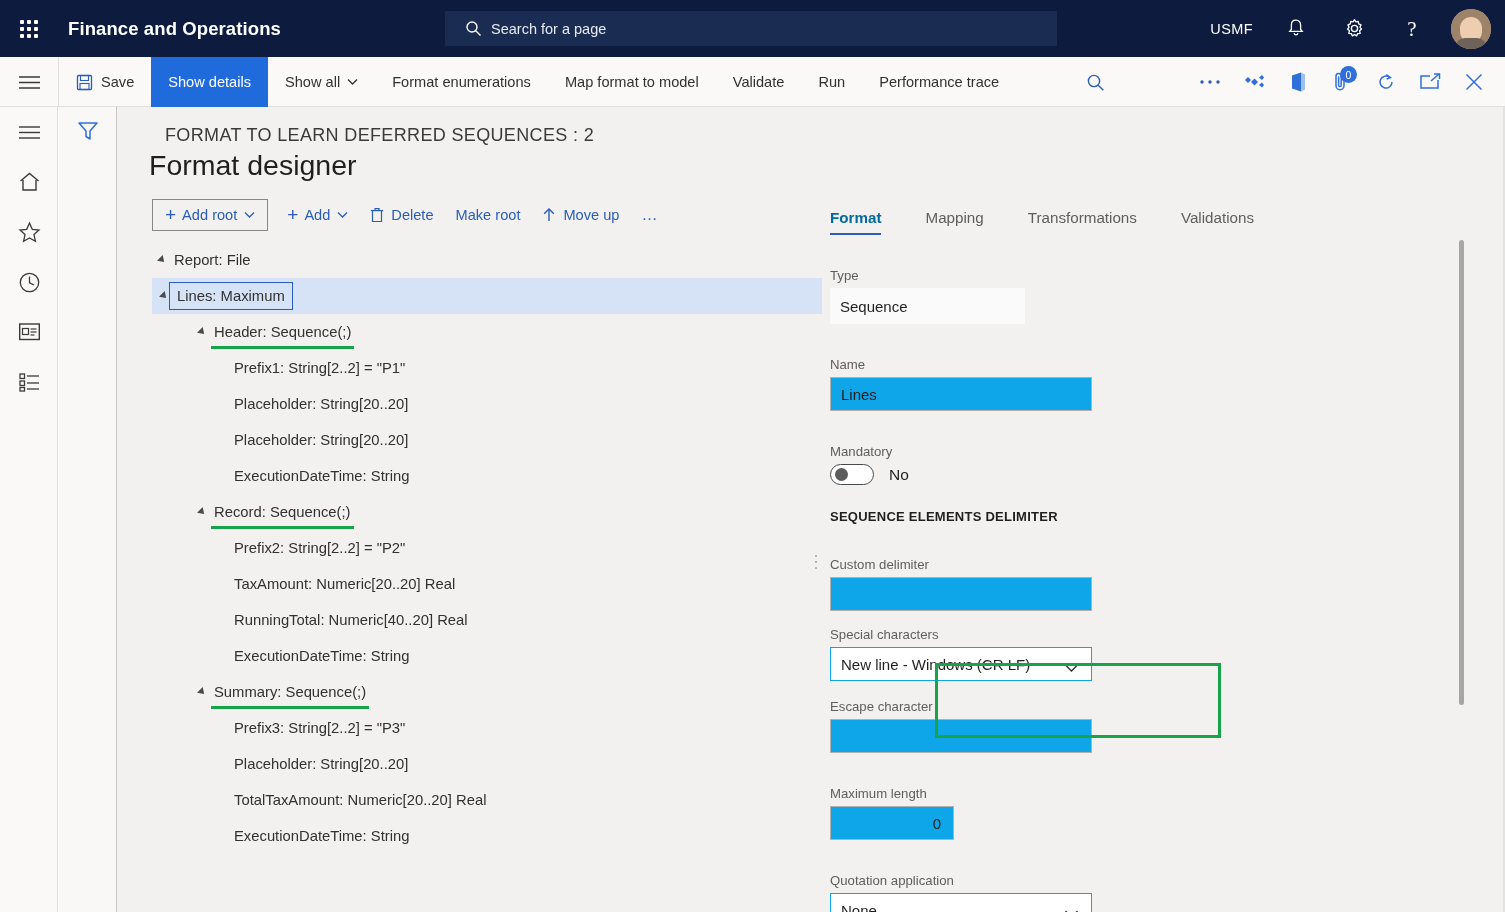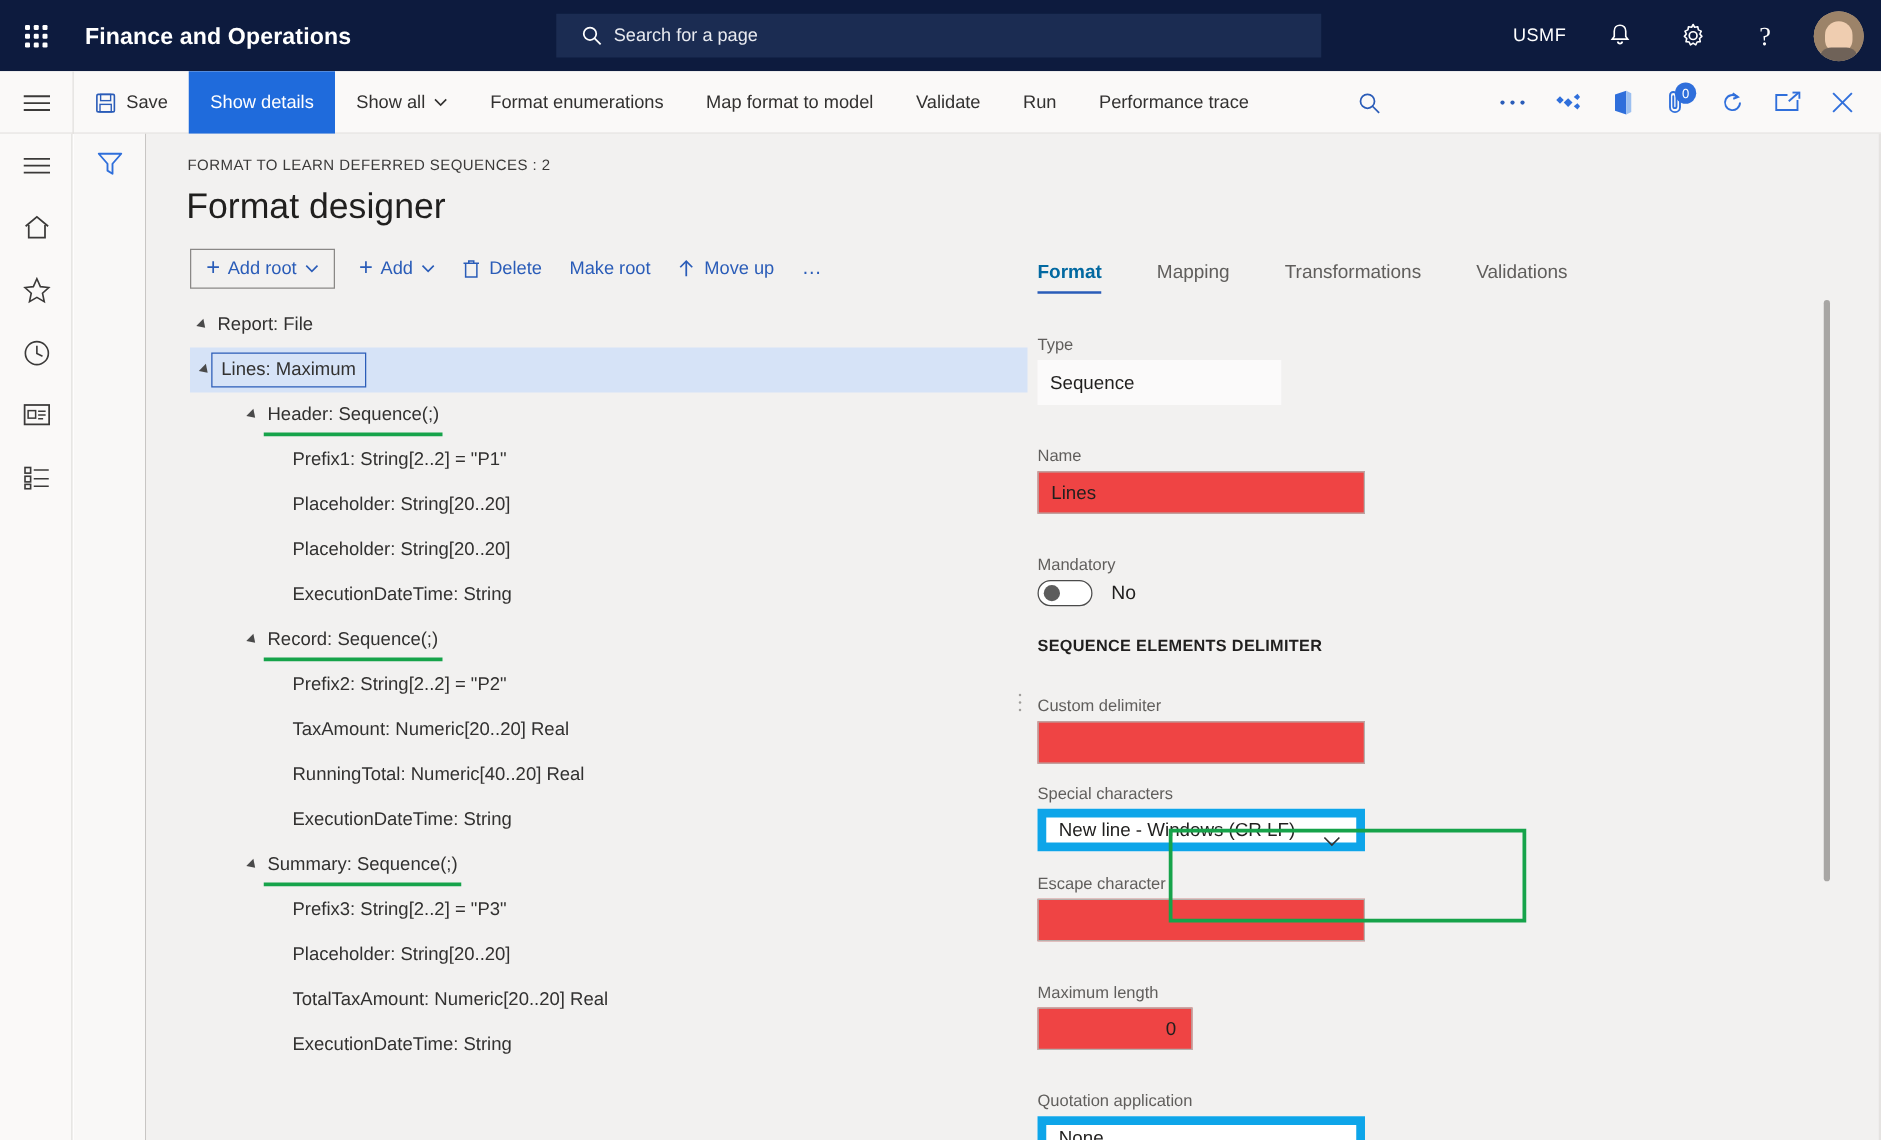--- a/index.html
+++ b/index.html
@@ -165,22 +165,22 @@
     cursor:pointer;
   }
 
   
   .content {
     position:absolute; left:117px; top:107px;
     width:1388px; height:805px;
     background:#f2f1f0;
   }
   .breadcrumb {
-    position:absolute; left:33px; top:18px;
-    font-size:12px; color:#3b3a39;
+    position:absolute; left:48px; top:18px;
+    font-size:18px; color:#3b3a39;
     letter-spacing:.35px;
   }
   .pagetitle {
     position:absolute; left:32px; top:42px;
     font-size:28.5px; color:#201f1e; font-weight:normal;
   }
 
   
   .actionbar {
     position:absolute; left:35px; top:92px;
@@ -270,30 +270,30 @@
   }
   .fval-ro {
     width:195px; height:36px;
     background:#fbfafa;
     display:flex; align-items:center; padding-left:10px;
     font-size:15px; color:#201f1e;
   }
   .fval-ro.dim { background:#f7f6f5; }
   .finput {
     width:262px; height:34px;
-    background:#ef4444; border:1px solid #b3b0ad;
+    background:#0ea5e9; border:1px solid #b3b0ad;
     display:flex; align-items:center; padding-left:10px;
     font-size:15px; color:#201f1e;
     cursor:text;
   }
   .finput.small { width:124px; }
   .finput.num { justify-content:flex-end; padding-right:12px; padding-left:0;}
   .fselect {
     width:262px; height:34px;
-    background:#ffffff; border:7px solid #0ea5e9;
+    background:#ffffff; border:1px solid #0ea5e9;
     display:flex; align-items:center; padding-left:10px;
     font-size:15px; color:#201f1e;
     cursor:pointer; position:relative;
   }
   .fselect .dchev { position:absolute; right:12px; top:11px; }
   .toggle-row { display:flex; align-items:center; }
   .toggle {
     width:44px; height:21px; border-radius:11px;
     border:1px solid #4a4a4a; background:#ffffff;
     display:flex; align-items:center; cursor:pointer;

